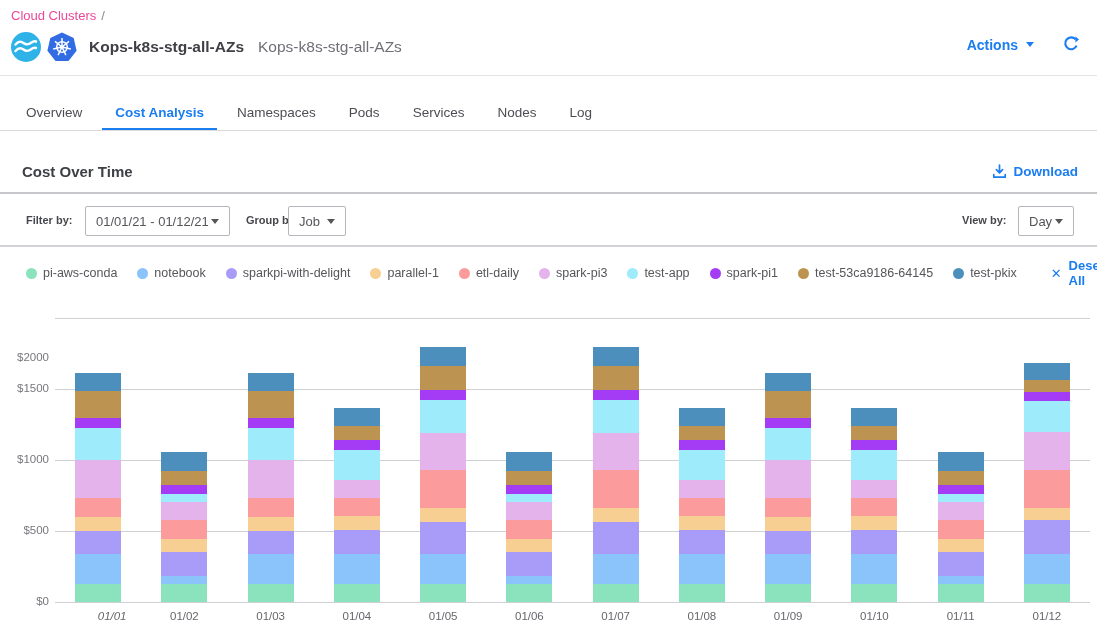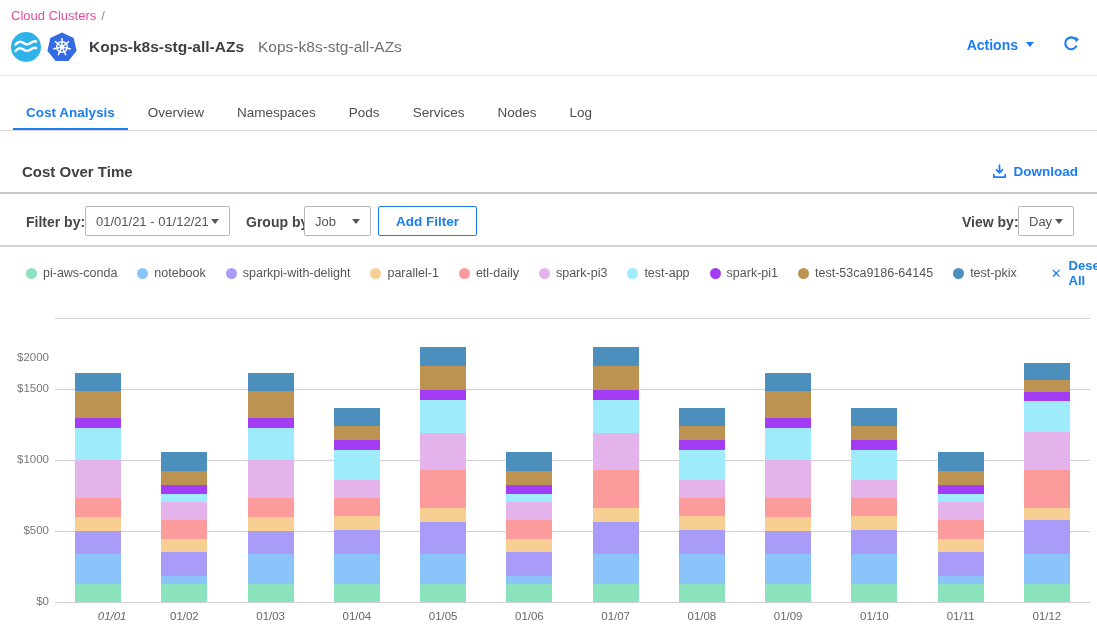--- a/index.html
+++ b/index.html
@@ -33,27 +33,27 @@
   .tabs { position:absolute; left:13px; top:96px; display:flex; gap:7px; }
   .tab { padding:0 13px; height:35px; display:flex; align-items:center; font-size:13.5px; color:#4d4e53; cursor:pointer; border-bottom:3px solid transparent; white-space:nowrap; }
   .tab.active { color:#1a7df0; font-weight:bold; border-bottom-color:#1a7df0; }
 
   
   .section-title { position:absolute; left:22px; top:163px; font-size:15px; font-weight:bold; color:#3f4045; }
   .download-btn { position:absolute; right:19px; top:164px; display:flex; align-items:center; gap:7px; color:#1a7df0; font-size:13.5px; font-weight:bold; cursor:pointer; }
 
   
   .filter-row { position:absolute; left:0; top:206px; width:100%; height:30px; }
-  .filter-row .lbl { font-size:14px; font-weight:bold; color:#46474c; position:absolute; top:8px; }
+  .filter-row .lbl { font-size:11px; font-weight:bold; color:#46474c; position:absolute; top:8px; }
   .ctl { position:absolute; top:0; height:30px; background:#fff; border:1px solid #b6b6bc; border-radius:2px; display:flex; align-items:center; justify-content:space-between; padding:0 10px; font-size:13px; color:#55565a; cursor:pointer; }
   .ctl .caret { color:#55565a; }
   .lbl-filter-by { left:26px; }
   .ctl-date { left:85px; width:145px; }
   .lbl-group-by { left:246px; }
-  .ctl-group { left:304px; width:67px; }
+  .ctl-group { left:288px; width:58px; }
   .btn-add-filter { position:absolute; left:378px; top:0; height:30px; padding:0 17px; background:#fff; border:1px solid #1a7df0; border-radius:2px; color:#1a7df0; font-size:13.5px; font-weight:bold; display:flex; align-items:center; cursor:pointer; }
   .lbl-view-by { left:962px; }
   .ctl-view { left:1018px; width:56px; }
 
   
   .legend { position:absolute; left:26px; top:258px; right:10px; display:flex; align-items:center; gap:20px; }
   .legend-item { display:flex; align-items:center; gap:6px; font-size:12.5px; color:#55565a; cursor:pointer; white-space:nowrap; }
   .legend-dot { width:11px; height:11px; border-radius:50%; flex:0 0 auto; }
   .deselect-all { display:flex; align-items:center; gap:7px; color:#1a7df0; font-size:13px; font-weight:bold; cursor:pointer; margin-left:14px; }
   .deselect-all .x { font-size:13px; }
@@ -109,22 +109,22 @@
       <svg width="17" height="17" viewBox="0 0 17 17">
         <path d="M13.6 3.4 A5.9 5.9 0 1 0 14.6 9.6" fill="none" stroke="#1a7df0" stroke-width="2.1"></path>
         <polygon points="13.4,0.4 13.4,6.4 17,3.4" fill="#1a7df0"></polygon>
       </svg>
     </div>
   </div>
 
   <div class="divider d1"></div>
 
   <div class="tabs" id="tabs">
+      <div class="tab">Overview</div>
       <div class="tab active">Cost Analysis</div>
-      <div class="tab">Overview</div>
       <div class="tab">Namespaces</div>
       <div class="tab">Pods</div>
       <div class="tab">Services</div>
       <div class="tab">Nodes</div>
       <div class="tab">Log</div>
     </div>
   <div class="tabs-border"></div>
 
   <div class="section-title">Cost Over Time</div>
   <div class="download-btn">
@@ -140,21 +140,20 @@
     <span class="lbl lbl-filter-by">Filter by:</span>
     <div class="ctl ctl-date">
       <span>01/01/21 - 01/12/21</span>
       <span class="caret"></span>
     </div>
     <span class="lbl lbl-group-by">Group by:</span>
     <div class="ctl ctl-group">
       <span>Job</span>
       <span class="caret"></span>
     </div>
-    <div class="btn-add-filter">Add Filter</div>
     <span class="lbl lbl-view-by">View by:</span>
     <div class="ctl ctl-view">
       <span>Day</span>
       <span class="caret"></span>
     </div>
   </div>
   <div class="divider d3"></div>
 
   <div class="legend" id="legend">
       <div class="legend-item">

